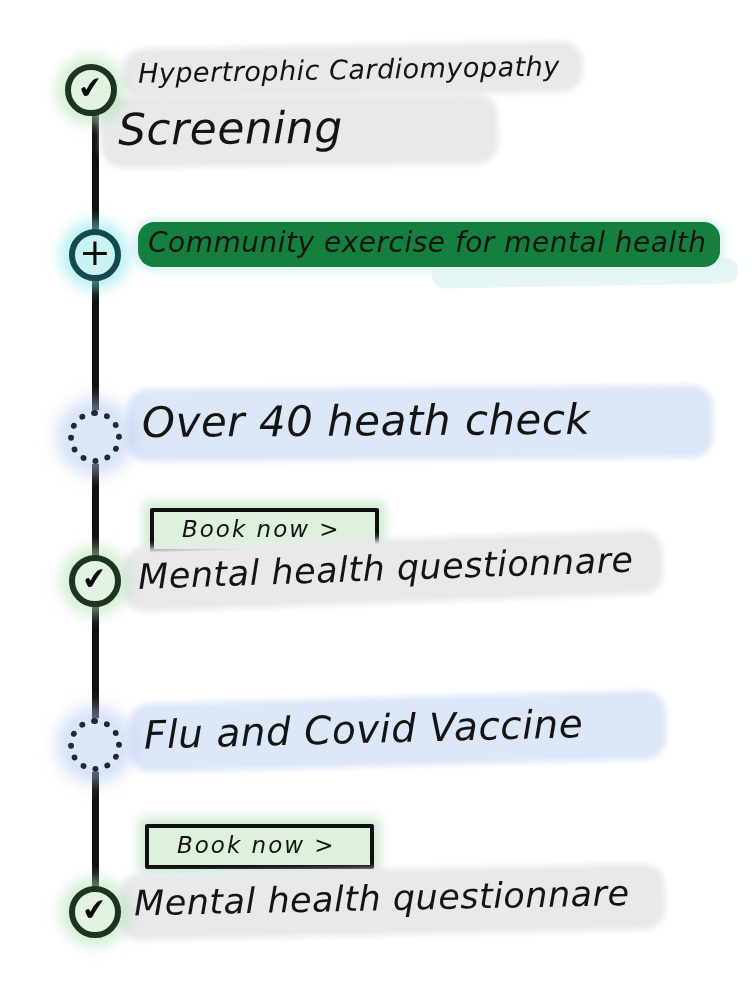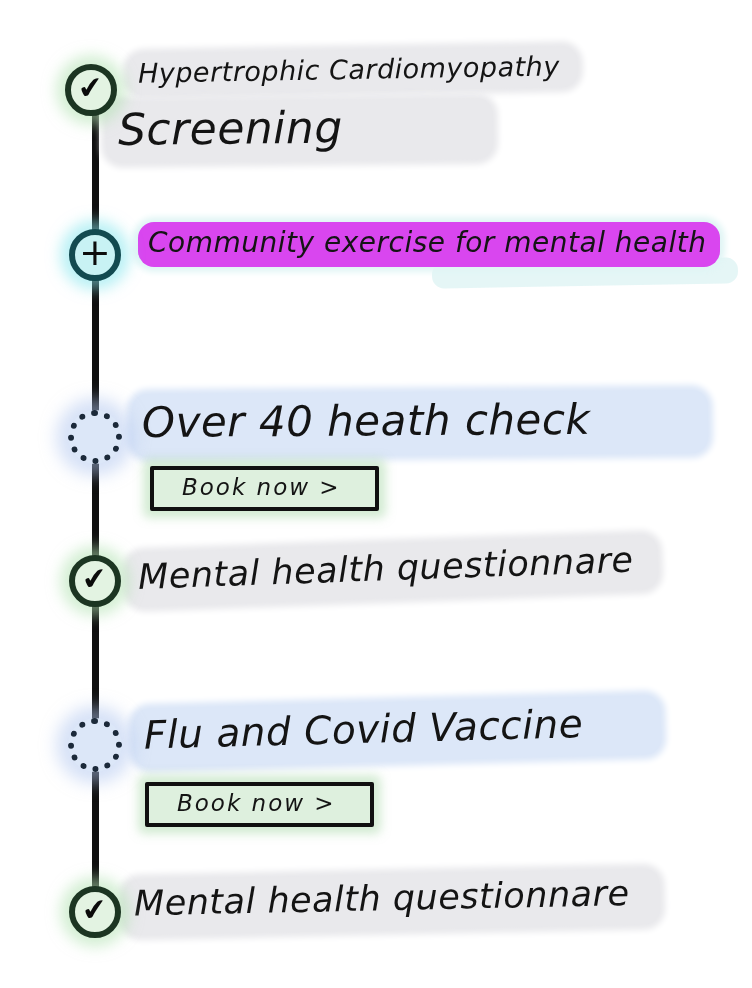--- a/index.html
+++ b/index.html
@@ -48,21 +48,21 @@
   .c4{left:69px;top:555px;}
   .c5{left:68px;top:718px;}
   .c6{left:69px;top:886px;}
   
   .label{
     position:absolute;z-index:2;white-space:nowrap;
     font-style:italic;letter-spacing:0.5px;
     border-radius:16px;
   }
   .hl-gray{background:#e9e9ec;box-shadow:0 0 6px 5px #e9e9ec;}
-  .hl-cyan{background:#d946ef;box-shadow:0 0 6px 5px #e0f5f5;}
+  .hl-cyan{background:#15803d;box-shadow:0 0 6px 5px #e0f5f5;}
   .hl-blue{background:#dce7f8;box-shadow:0 0 6px 5px #dce7f8;}
   .l1a{left:128px;top:50px;font-size:27px;padding:4px 18px 6px 10px;transform:rotate(-1deg);}
   .l1b{left:106px;top:100px;font-size:44px;padding:2px 150px 8px 12px;transform:rotate(-0.6deg);}
   .l2 {left:138px;top:222px;font-size:28px;padding:4px 14px 8px 10px;}
   .l3 {left:132px;top:392px;font-size:42px;padding:4px 118px 10px 10px;transform:rotate(-0.4deg);}
   .l4 {left:128px;top:544px;font-size:35px;padding:4px 24px 10px 10px;transform:rotate(-2deg);}
   .l5 {left:134px;top:702px;font-size:39px;padding:4px 78px 10px 10px;transform:rotate(-1.5deg);}
   .l6 {left:124px;top:874px;font-size:35px;padding:4px 30px 12px 10px;transform:rotate(-1.2deg);}
   
   .pen-mark{
@@ -74,20 +74,21 @@
     background:rgba(224,245,245,0.85);border-radius:12px;transform:rotate(-1deg);
   }
   
   .book-btn{
     position:absolute;z-index:2;cursor:pointer;
     background:#def0de;border:4px solid #101010;border-radius:2px;
     font-family:"DejaVu Sans", sans-serif;font-style:italic;
     font-size:23px;color:#141414;letter-spacing:2px;
     padding:4px 34px 7px 28px;
     box-shadow:0 0 10px 7px rgba(170,218,170,0.5);
+    margin-top:42px;
   }
   .b1{left:150px;top:466px;}
   .b2{left:145px;top:782px;}
 </style>
 </head>
 <body>
 
 <div class="canvas">
 
   <div class="spine"></div>

